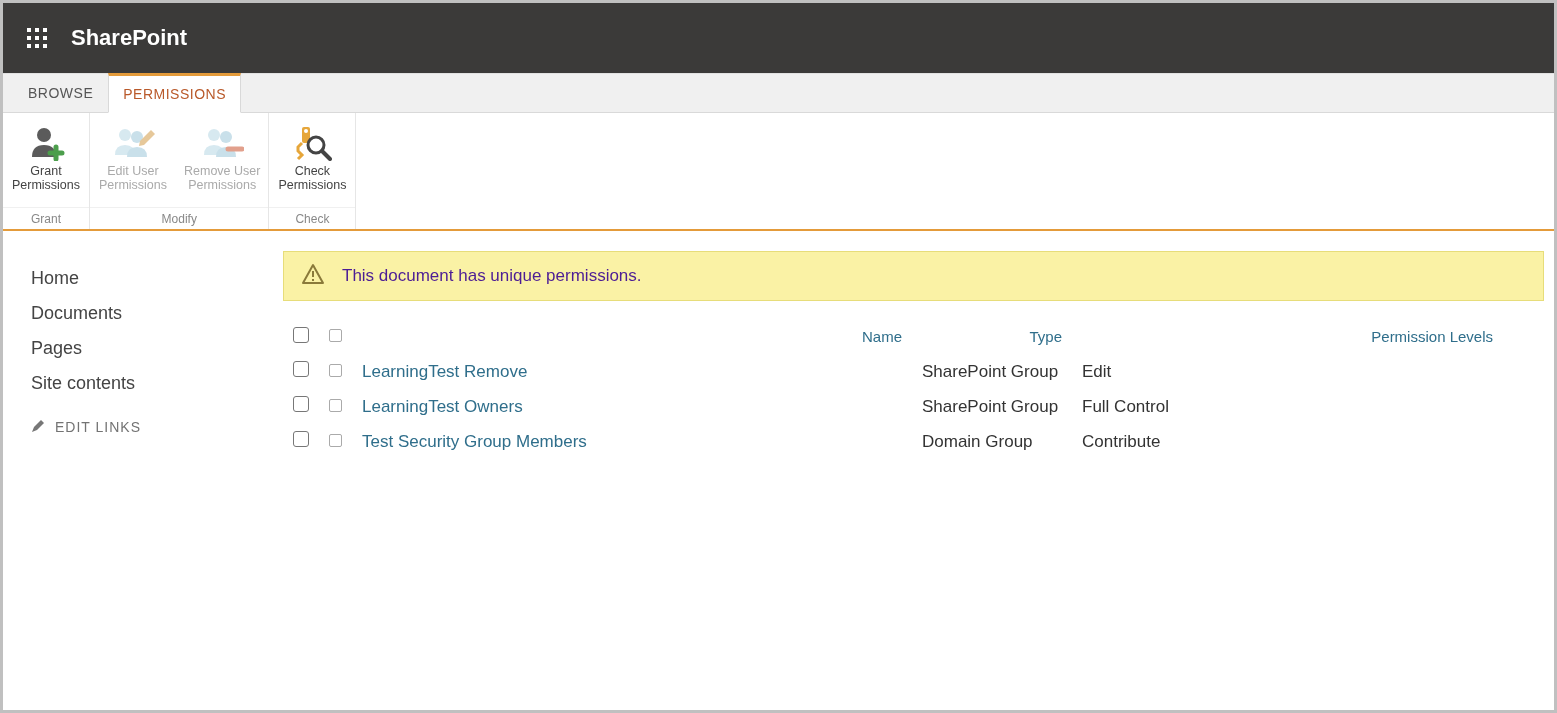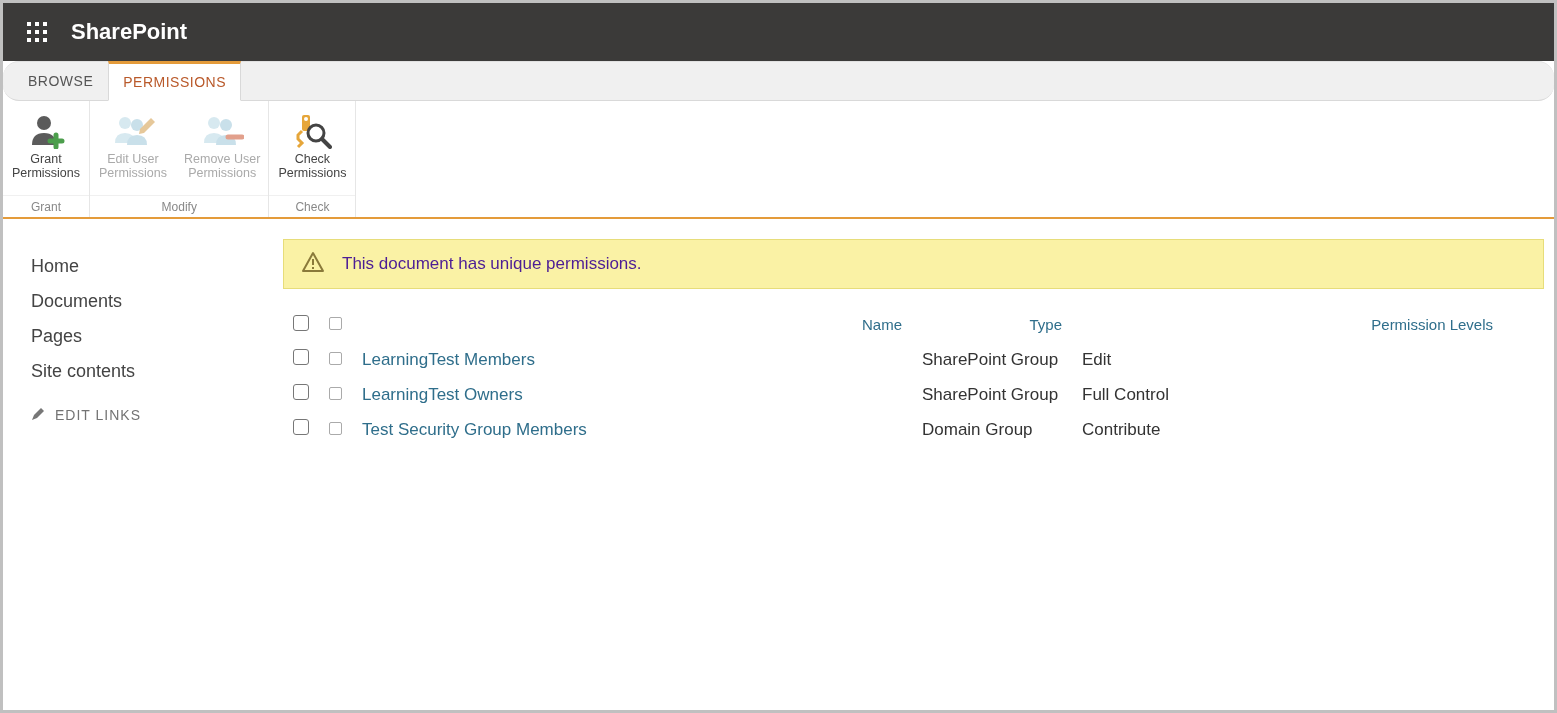--- a/index.html
+++ b/index.html
@@ -7,21 +7,21 @@
     font-family: "Segoe UI", "Segoe UI Web", Arial, sans-serif;
     background: #fff;
     color: #333;
     width: 1557px;
     height: 713px;
     border: 3px solid #c0c0c0;
     overflow: hidden;
   }
   
   .suite-bar {
-    height: 58px;
+    height: 70px;
     background: #3b3a39;
     color: #fff;
     display: flex;
     align-items: center;
     padding: 0 10px;
   }
   .app-launcher {
     width: 48px;
     height: 48px;
     display: flex;
@@ -37,21 +37,20 @@
   }
   
   .tab-strip {
     height: 40px;
     background: #f0f0f0;
     border-top: 1px solid #e1e1e1;
     border-bottom: 1px solid #d9d9d9;
     display: flex;
     align-items: flex-end;
     padding-left: 10px;
-    border-radius: 16px;
   }
   .tab {
     font-size: 14px;
     letter-spacing: 0.5px;
     padding: 10px 14px;
     color: #555;
     cursor: pointer;
     text-transform: uppercase;
     border: 1px solid transparent;
   }
@@ -314,21 +313,21 @@
           <th class="cb-col2"><span class="cb small"></span></th>
           <th class="name-col">Name</th>
           <th class="type-col">Type</th>
           <th>Permission Levels</th>
         </tr>
       </thead>
       <tbody id="perm-tbody">
       <tr>
             <td class="cb-col"><span class="cb"></span></td>
             <td class="cb-col2"><span class="cb small"></span></td>
-            <td class="name-col"><a>LearningTest Members</a></td>
+            <td class="name-col"><a>LearningTest Remove</a></td>
             <td class="type-col">SharePoint Group</td>
             <td>Edit</td>
           </tr>
           <tr>
             <td class="cb-col"><span class="cb"></span></td>
             <td class="cb-col2"><span class="cb small"></span></td>
             <td class="name-col"><a>LearningTest Owners</a></td>
             <td class="type-col">SharePoint Group</td>
             <td>Full Control</td>
           </tr>

